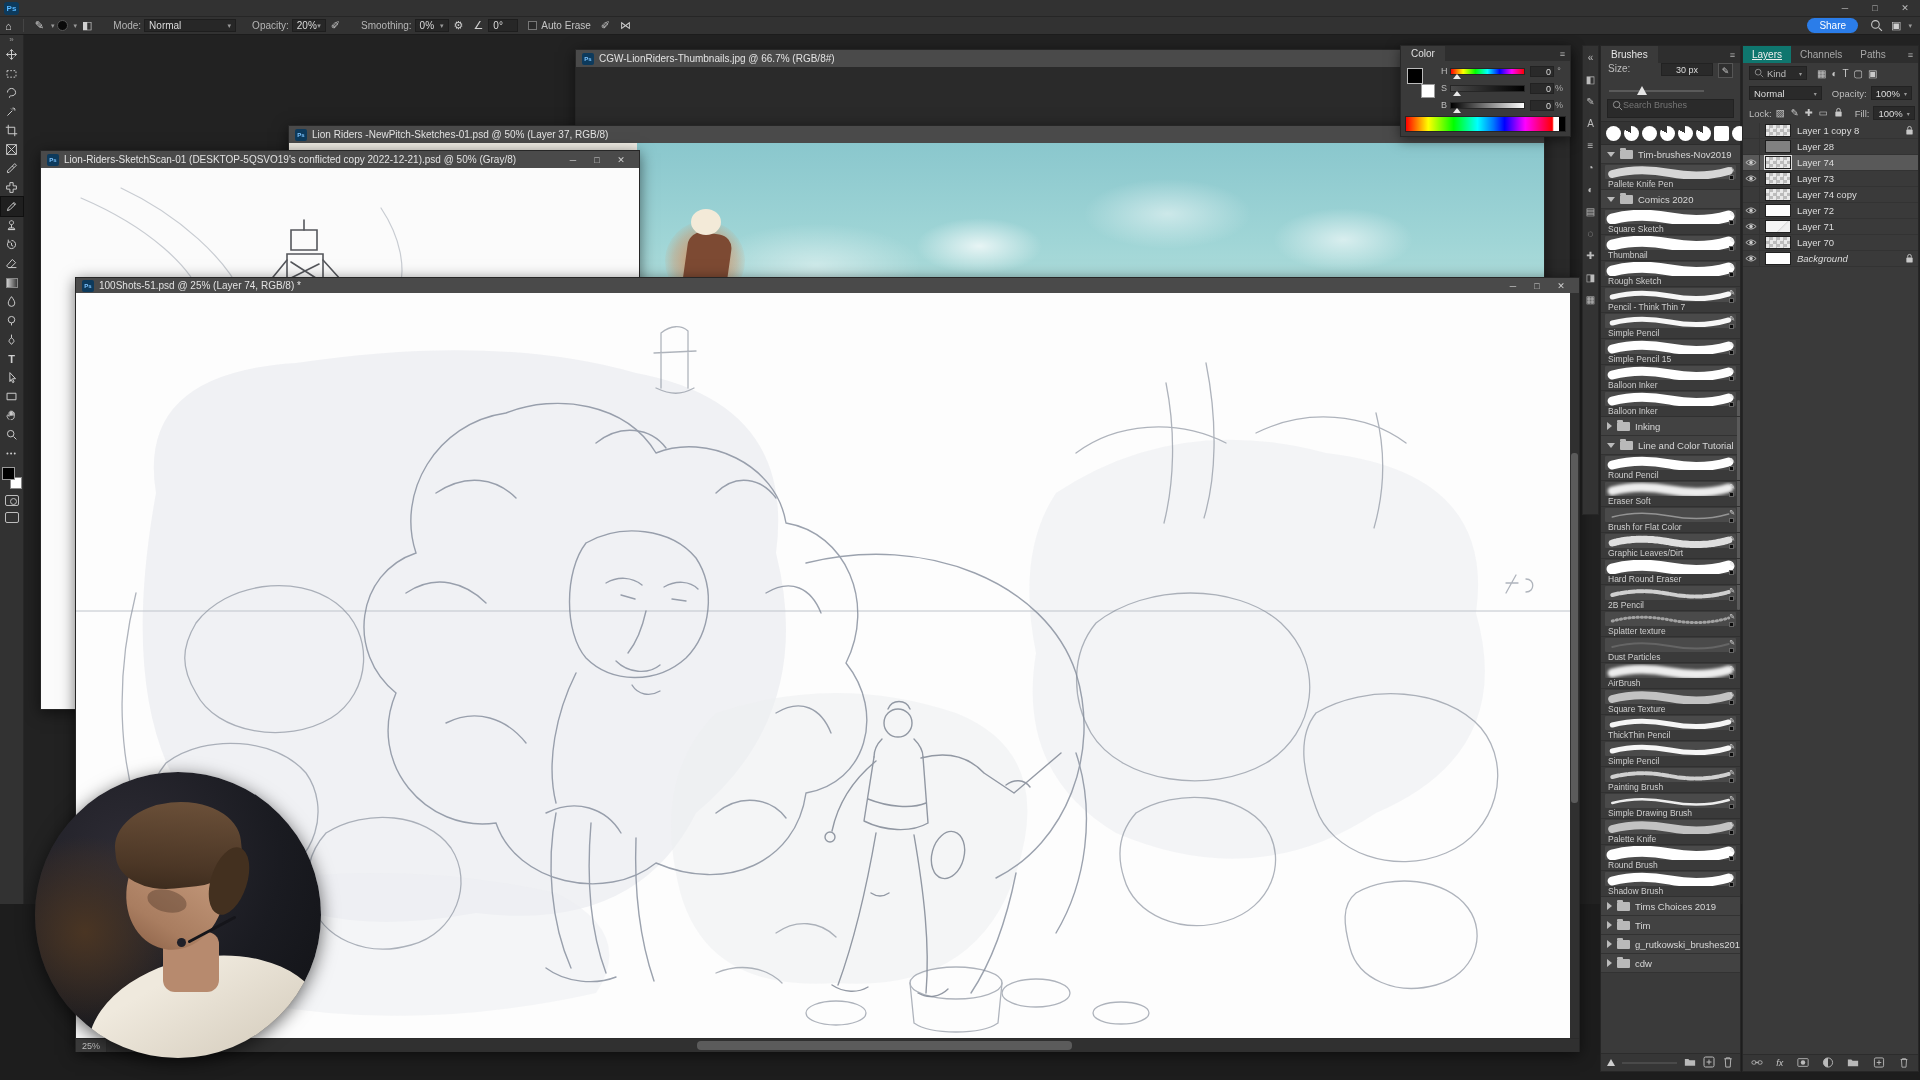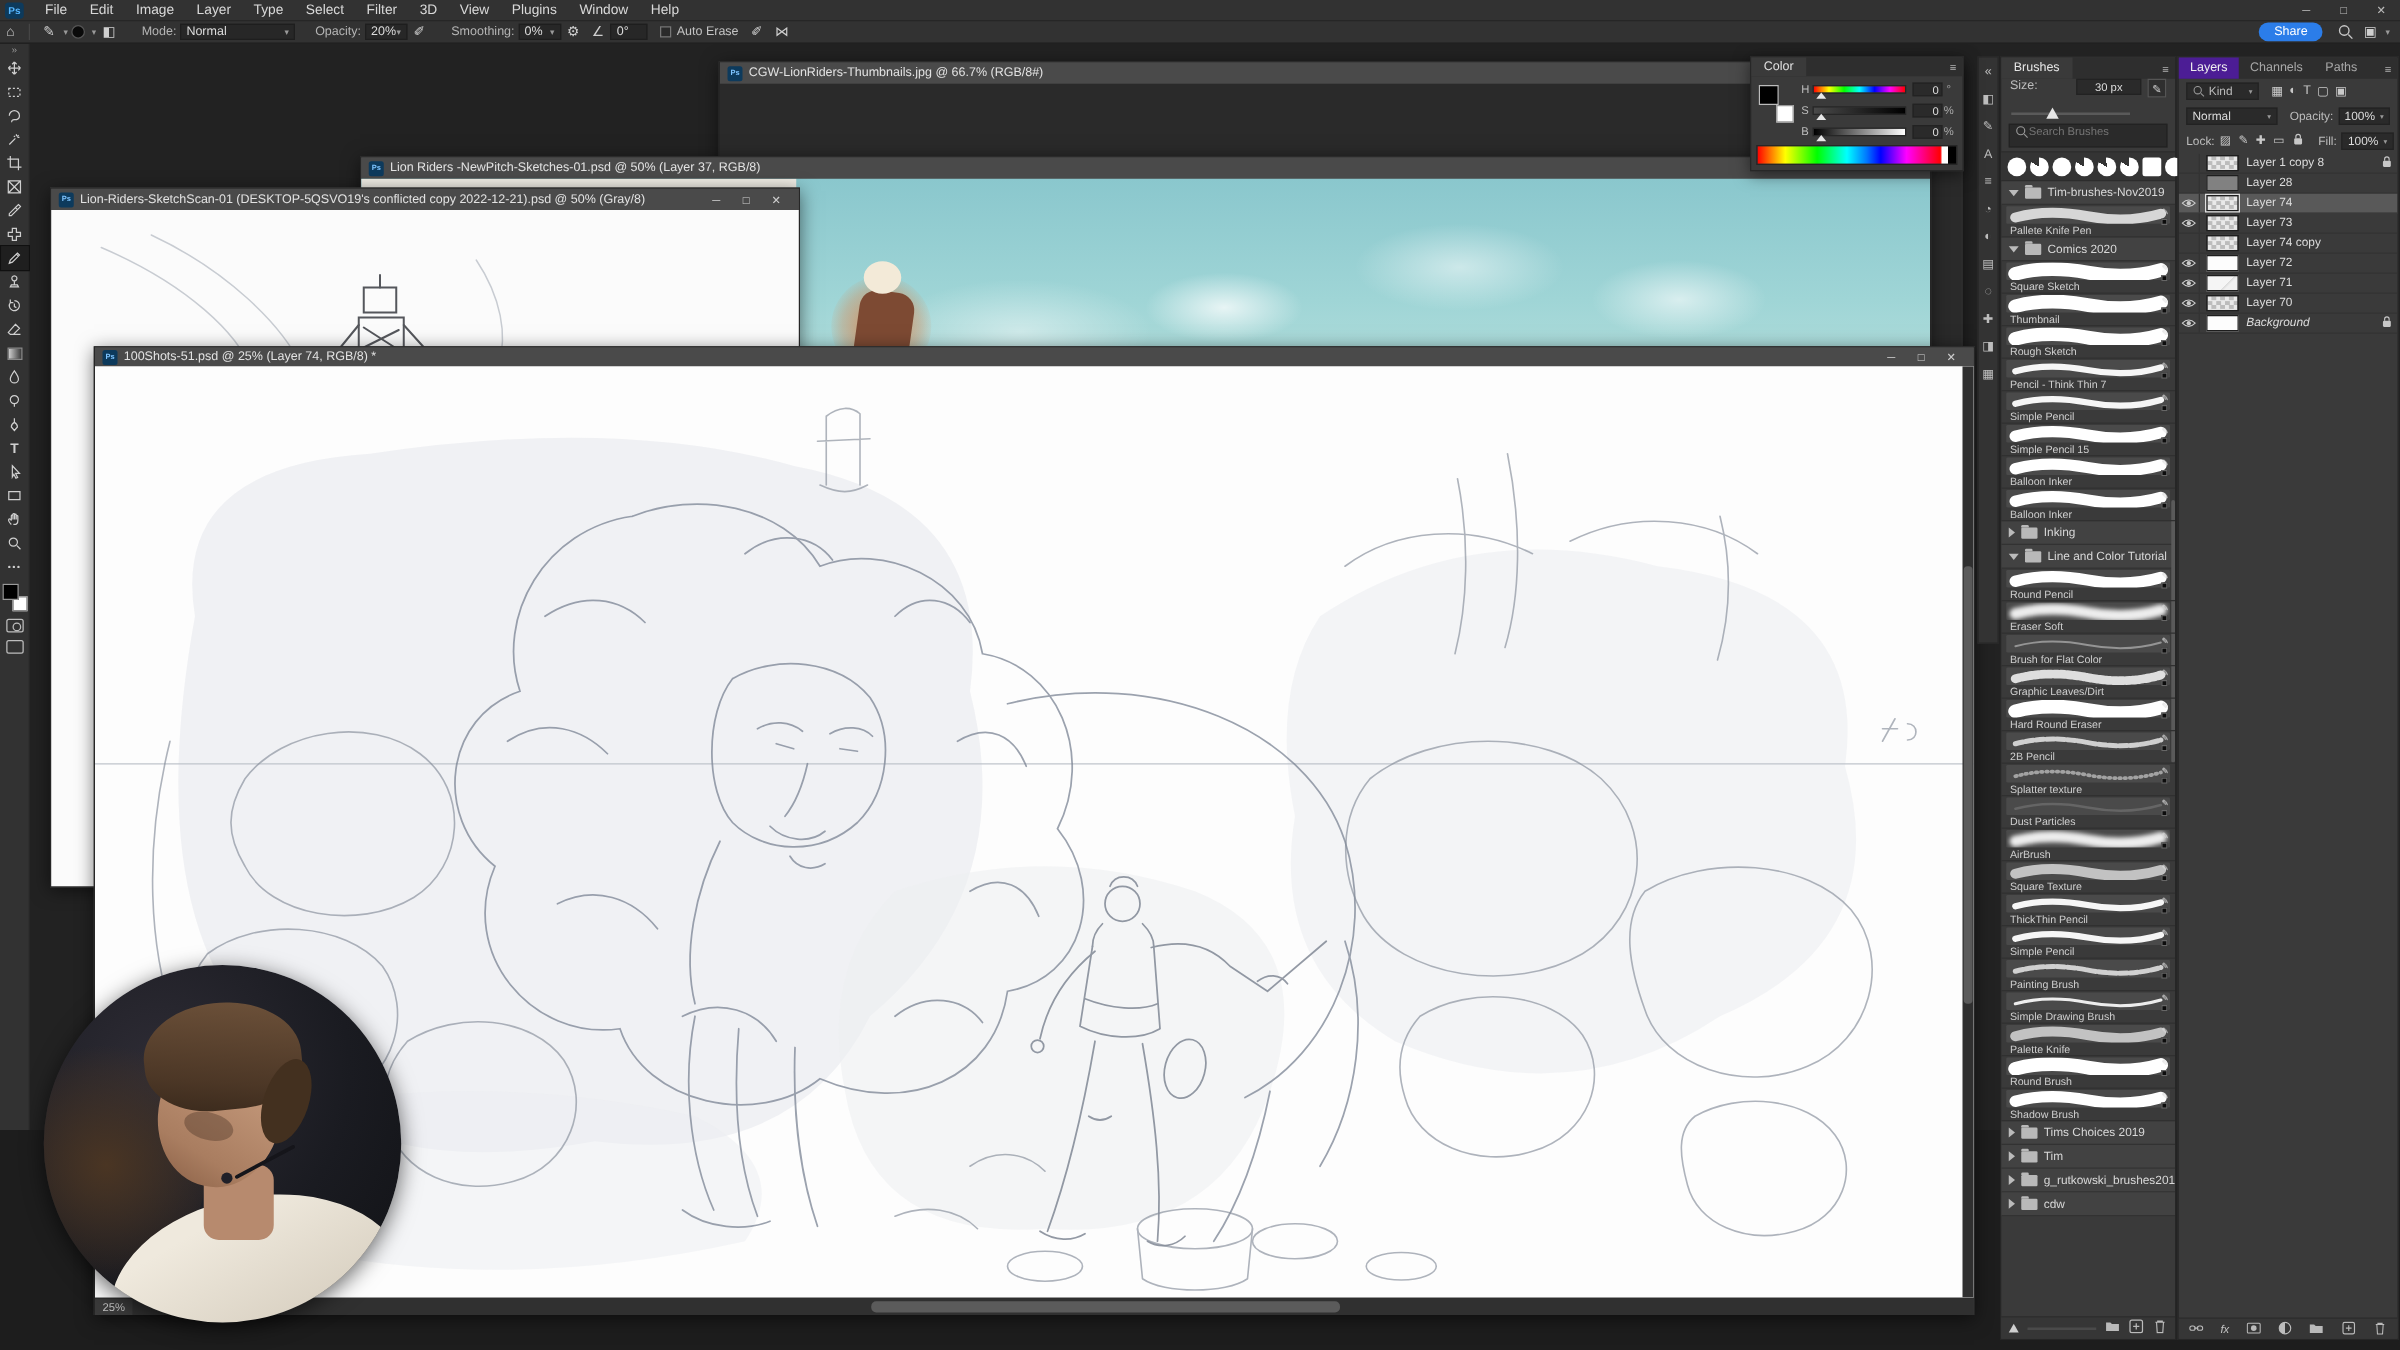--- a/index.html
+++ b/index.html
@@ -159,21 +159,21 @@
   .p-bottom { height:18px; border-top:1px solid #2c2c2c; background:#363636; display:flex; align-items:center;
     padding:0 6px; gap:7px; flex:0 0 auto; }
   .pb-right { margin-left:auto; display:flex; gap:7px; align-items:center; }
   .pb-tri { width:0; height:0; border-left:4px solid transparent; border-right:4px solid transparent;
     border-bottom:7px solid #cfcfcf; }
   .pb-ic svg { width:12px; height:12px; }
 
   #layers-panel { left:1742px; top:45px; width:177px; height:1027px; display:flex; flex-direction:column; }
   .lp-tabs { height:17px; background:#2e2e2e; display:flex; align-items:center; flex:0 0 auto; }
   .lp-tab { height:17px; line-height:17px; padding:0 9px; font-size:10px; color:#a8a8a8; }
-  .lp-tab.active { background:#4c1d95; color:#eee; }
+  .lp-tab.active { background:#0f766e; color:#eee;text-decoration:underline; }
   .lp-row { height:20px; display:flex; align-items:center; padding:0 6px; gap:4px; font-size:9.5px;
     color:#bdbdbd; flex:0 0 auto; }
   .kind-box { display:flex; align-items:center; gap:3px; background:#2a2a2a; border:1px solid #222;
     height:14px; padding:0 4px; width:58px; }
   .kind-icons { display:flex; gap:5px; margin-left:6px; font-size:10px; color:#c9c9c9; }
   .sel-box { display:flex; align-items:center; background:#2a2a2a; border:1px solid #222; height:14px;
     padding:0 4px; color:#ddd; }
   .dd-arrow { font-size:6px; color:#999; margin-left:4px; }
   .lock-icons { display:flex; gap:6px; font-size:9.5px; color:#c9c9c9; }
   .layers-list { flex:1; overflow:hidden; }
@@ -218,34 +218,20 @@
   
   .sketch-svg { position:absolute; left:0; top:0; }
 </style>
 </head>
 <body>
 
 <div class="app">
 
   <div class="menubar">
     <div class="ps-logo">Ps</div>
-    <div id="menu-items" style="display:flex">
-        <div class="menu-item">File</div>
-        <div class="menu-item">Edit</div>
-        <div class="menu-item">Image</div>
-        <div class="menu-item">Layer</div>
-        <div class="menu-item">Type</div>
-        <div class="menu-item">Select</div>
-        <div class="menu-item">Filter</div>
-        <div class="menu-item">3D</div>
-        <div class="menu-item">View</div>
-        <div class="menu-item">Plugins</div>
-        <div class="menu-item">Window</div>
-        <div class="menu-item">Help</div>
-      </div>
     <div class="win-ctrls">
       <div class="win-ctrl">─</div>
       <div class="win-ctrl">□</div>
       <div class="win-ctrl">✕</div>
     </div>
   </div>
 
   <div class="optionsbar">
     <span class="ob-icon">⌂</span>
     <span class="ob-sep"></span>

